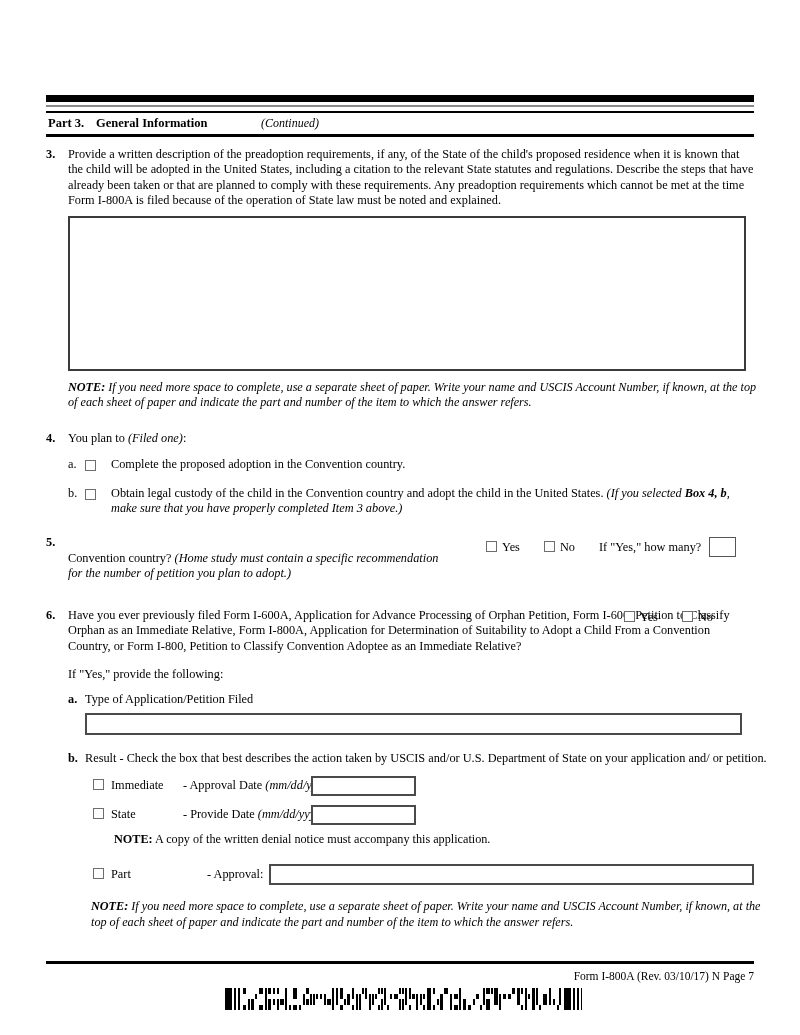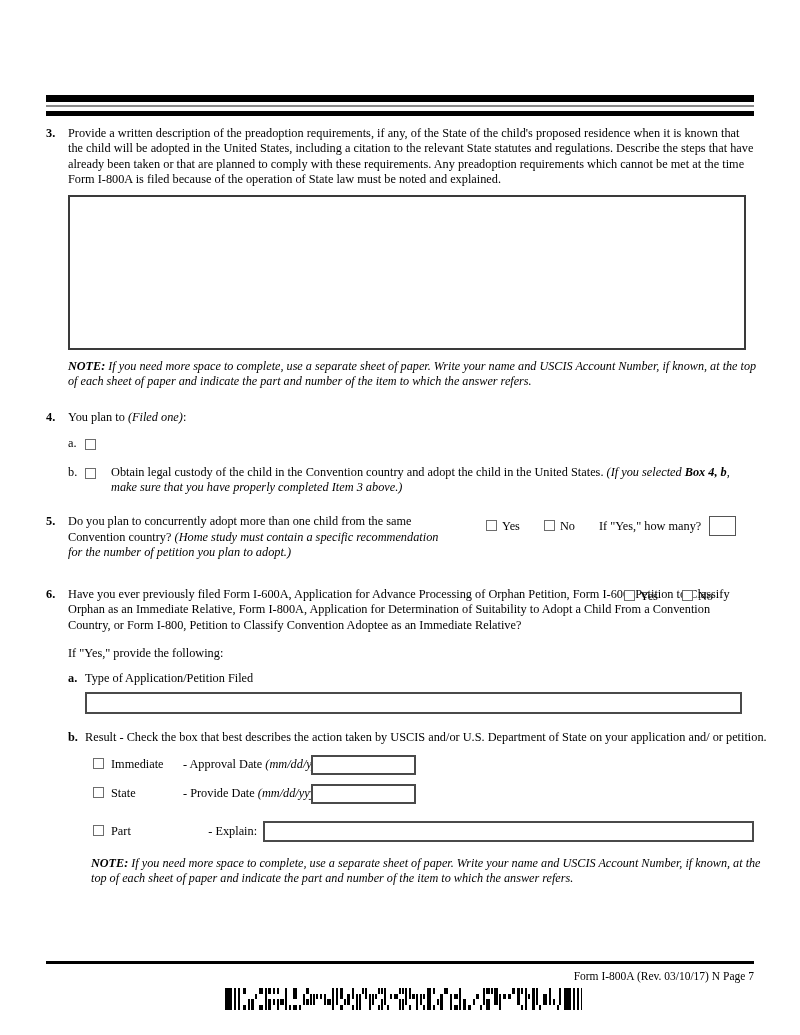--- a/index.html
+++ b/index.html
@@ -270,20 +270,25 @@
 
 <div class="page">
   <div class="content">
 
     <div class="hdr-bar-thick"></div>
     <div class="hdr-gap1"></div>
     <div class="hdr-rule-gray"></div>
     <div class="hdr-gap2"></div>
     <div class="hdr-rule-black"></div>
 
+    <div class="part-row">
+      <span class="part-num">Part 3.</span>
+      <span class="part-title">General Information</span>
+      <span class="part-cont">(Continued)</span>
+    </div>
     <div class="hdr-rule-bottom"></div>
 
     <div class="item">
       <div class="item-num">3.</div>
       <div class="item-body q3-text">Provide a written description of the preadoption requirements, if any, of the State of the child's proposed residence when it is known that the child will be adopted in the United States, including a citation to the relevant State statutes and regulations. Describe the steps that have already been taken or that are planned to comply with these requirements.  Any preadoption requirements which cannot be met at the time Form I-800A is filed because of the operation of State law must be noted and explained.</div>
     </div>
 
     <div class="bigbox"></div>
 
     <div class="note">
@@ -295,34 +300,35 @@
       <div class="item-num">4.</div>
       <div class="item-body">
         <span>You plan to</span>
         <em class="it">(Filed one)</em><span>:</span>
       </div>
     </div>
 
     <div class="sub-row">
       <div class="sub-letter">a.</div>
       <div class="sub-cb"><span class="cb"></span></div>
+      <div class="sub-text">Complete the proposed adoption in the Convention country.</div>
     </div>
 
     <div class="sub-row">
       <div class="sub-letter">b.</div>
       <div class="sub-cb"><span class="cb"></span></div>
       <div class="sub-text"><span>Obtain legal custody of the child in the Convention country and adopt the child in the United States.</span>
         <em class="it">(If you selected </em><b class="bi">Box 4, b</b><em class="it">, make sure that you have properly completed Item 3 above.)</em>
       </div>
     </div>
 
     <div class="item qrow" style="margin-top:18px;">
       <div class="item-num">5.</div>
       <div class="item-body" style="width:420px;">
-        <span>Do you plan to concurrently adopt more than one child from the same</span><br>
+        <br>
         <span>Convention country?</span>
         <em class="it">(Home study must contain a specific recommendation</em><br>
         <em class="it">for the number of petition you plan to adopt.)</em>
       </div>
       <div class="yn" style="left:440px; top:2px;">
         <span class="cbwrap"><span class="cb"></span></span>
         <span>Yes</span>
         <span class="gap"></span>
         <span class="cbwrap"><span class="cb"></span></span>
         <span>No</span>
@@ -367,26 +373,30 @@
     </div>
 
     <div class="result-row">
       <span class="cbwrap"><span class="cb"></span></span>
       <span class="lbl">State</span>
       <span class="dash"><span>- Provide Date</span>
         <em class="it">(mm/dd/yyyy)</em><span>:</span></span>
       <span class="date-input"></span>
     </div>
 
+    <div class="note-inner" style="margin-left:68px; font-style:normal;">
+      <b>NOTE:</b>
+      <span>A copy of the written denial notice must accompany this application.</span>
+    </div>
 
     <div class="result-row" style="margin-top:17px;">
       <span class="cbwrap"><span class="cb"></span></span>
       <span class="lbl">Part</span>
       <span style="display:inline-block;width:32px;"></span>
-      <span>- Explain:</span>
+      <span>- Approval:</span>
       <span style="display:inline-block;width:6px;"></span>
       <span class="explain-input"></span>
     </div>
 
     <div class="note" style="margin-left:45px; margin-top:14px; width:688px;">
       <b>NOTE:</b>
       <span>If you need more space to complete, use a separate sheet of paper.  Write your name and USCIS Account Number, if known, at the top of each sheet of paper and indicate the part and number of the item to which the answer refers.</span>
     </div>
 
   </div>

